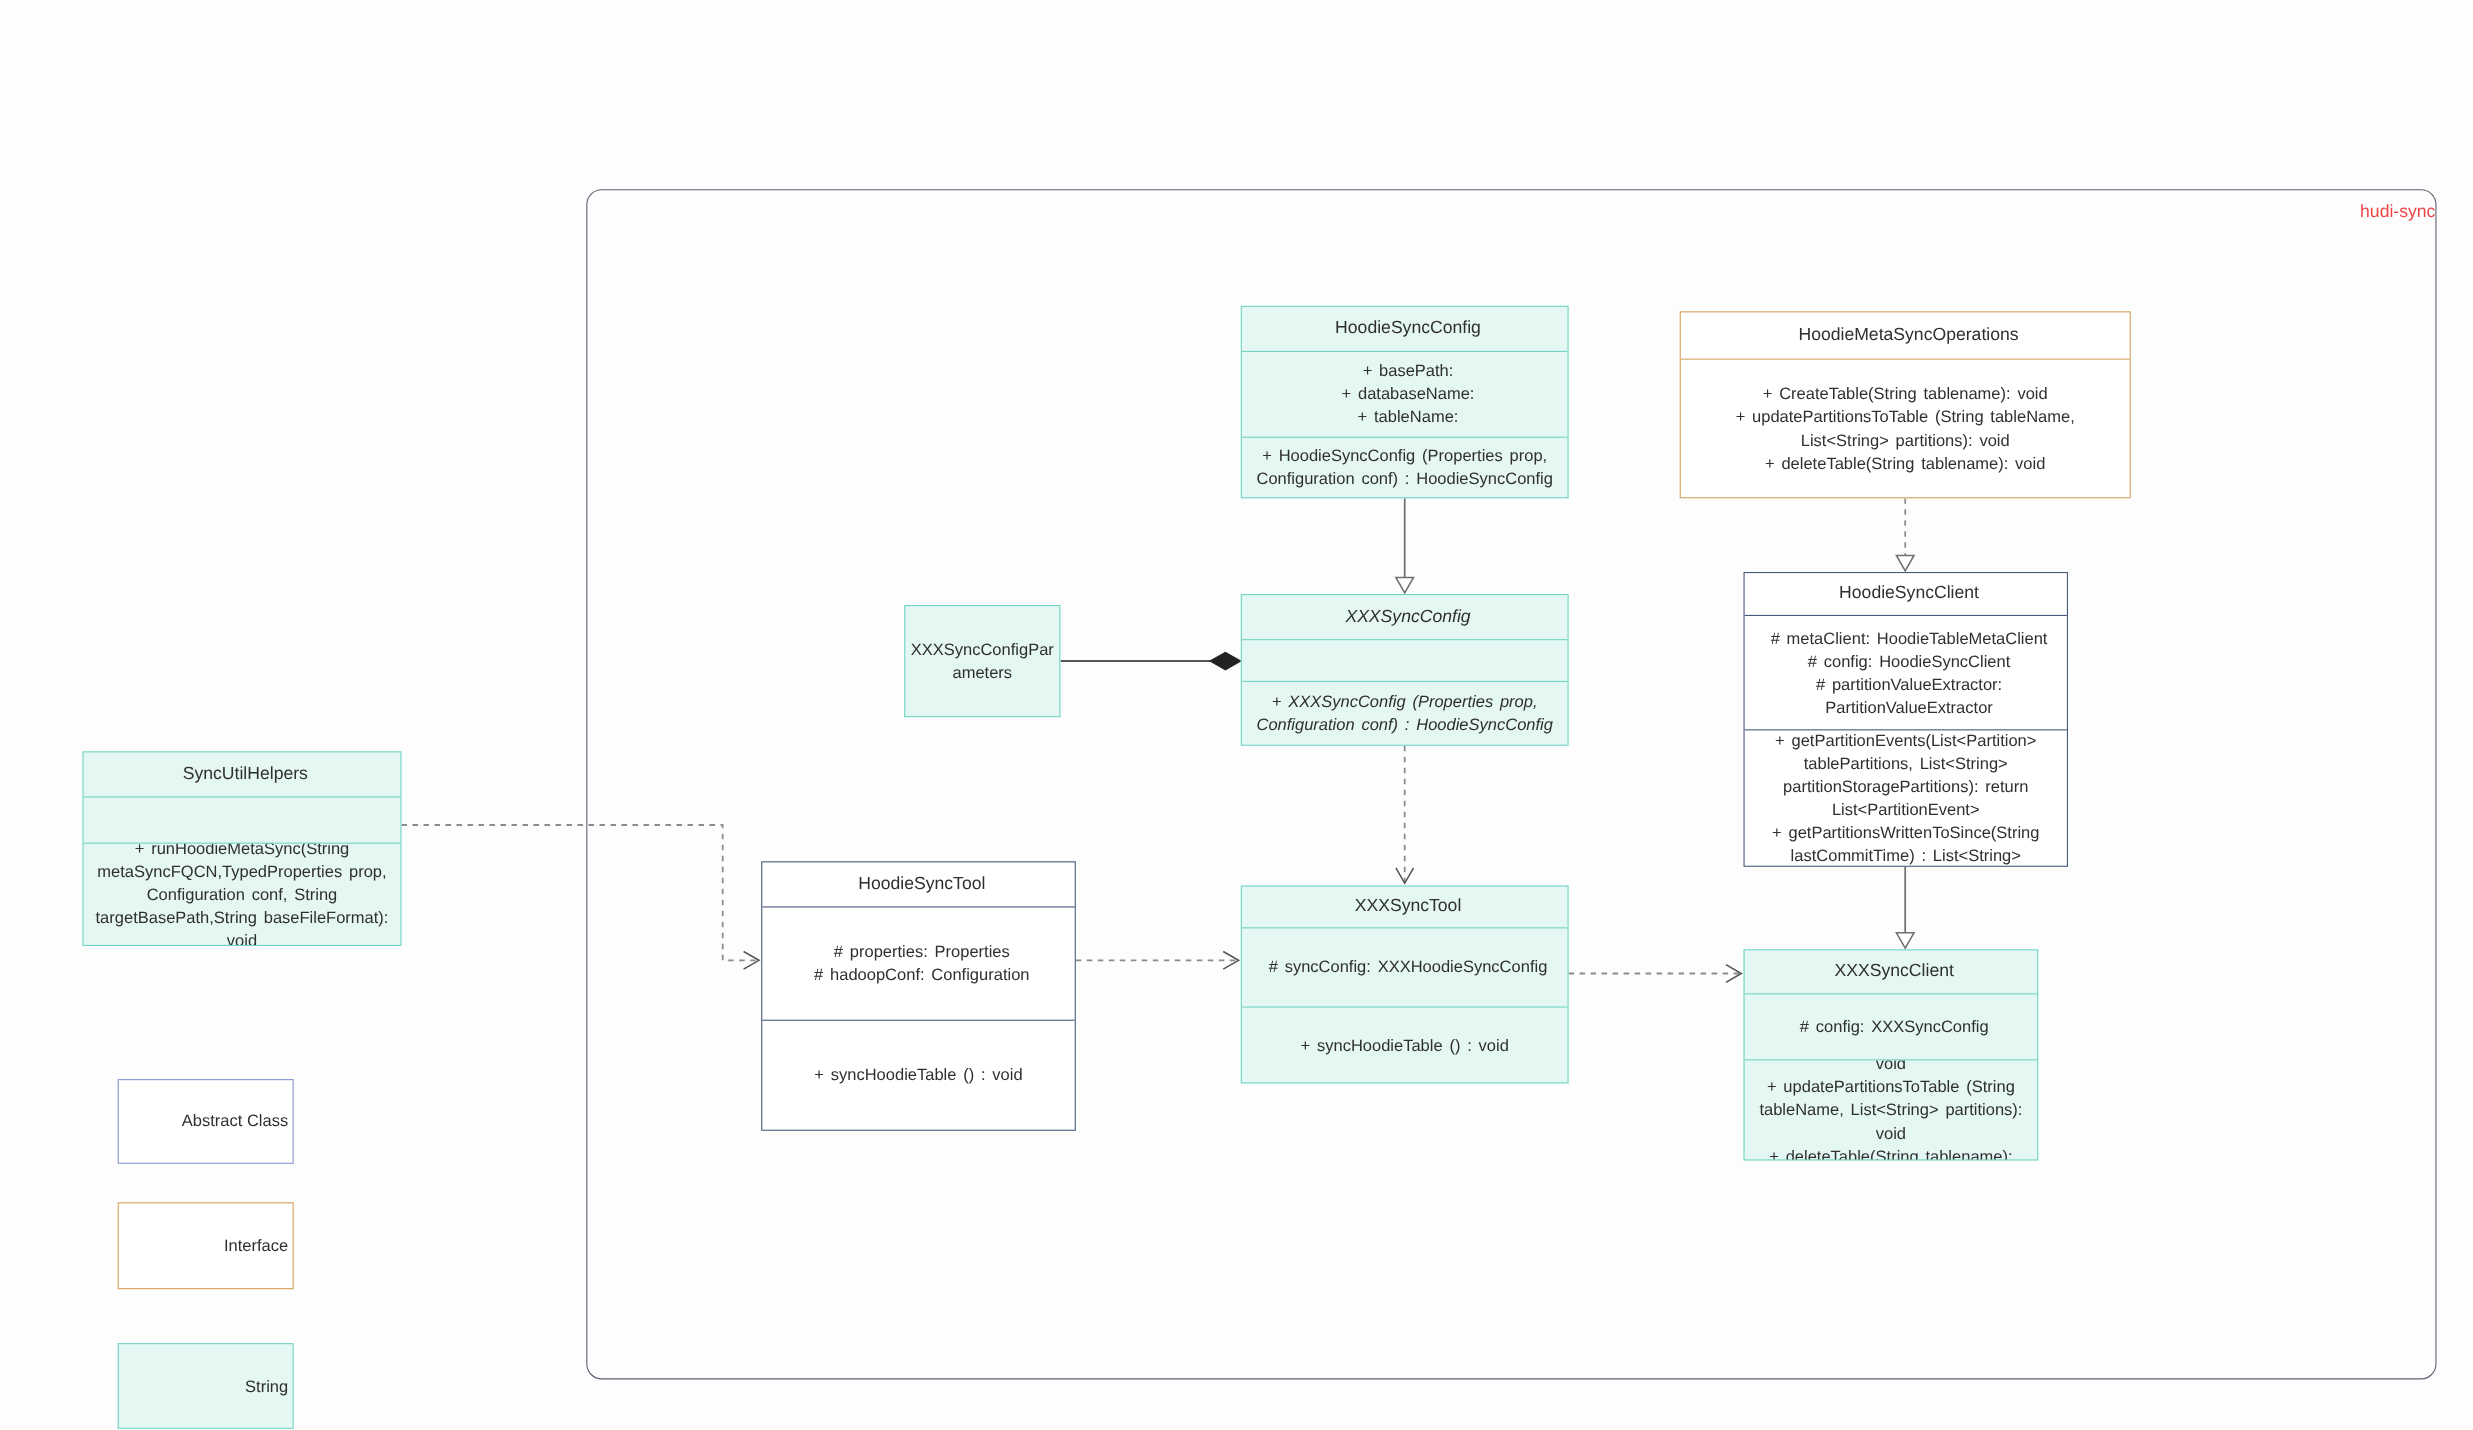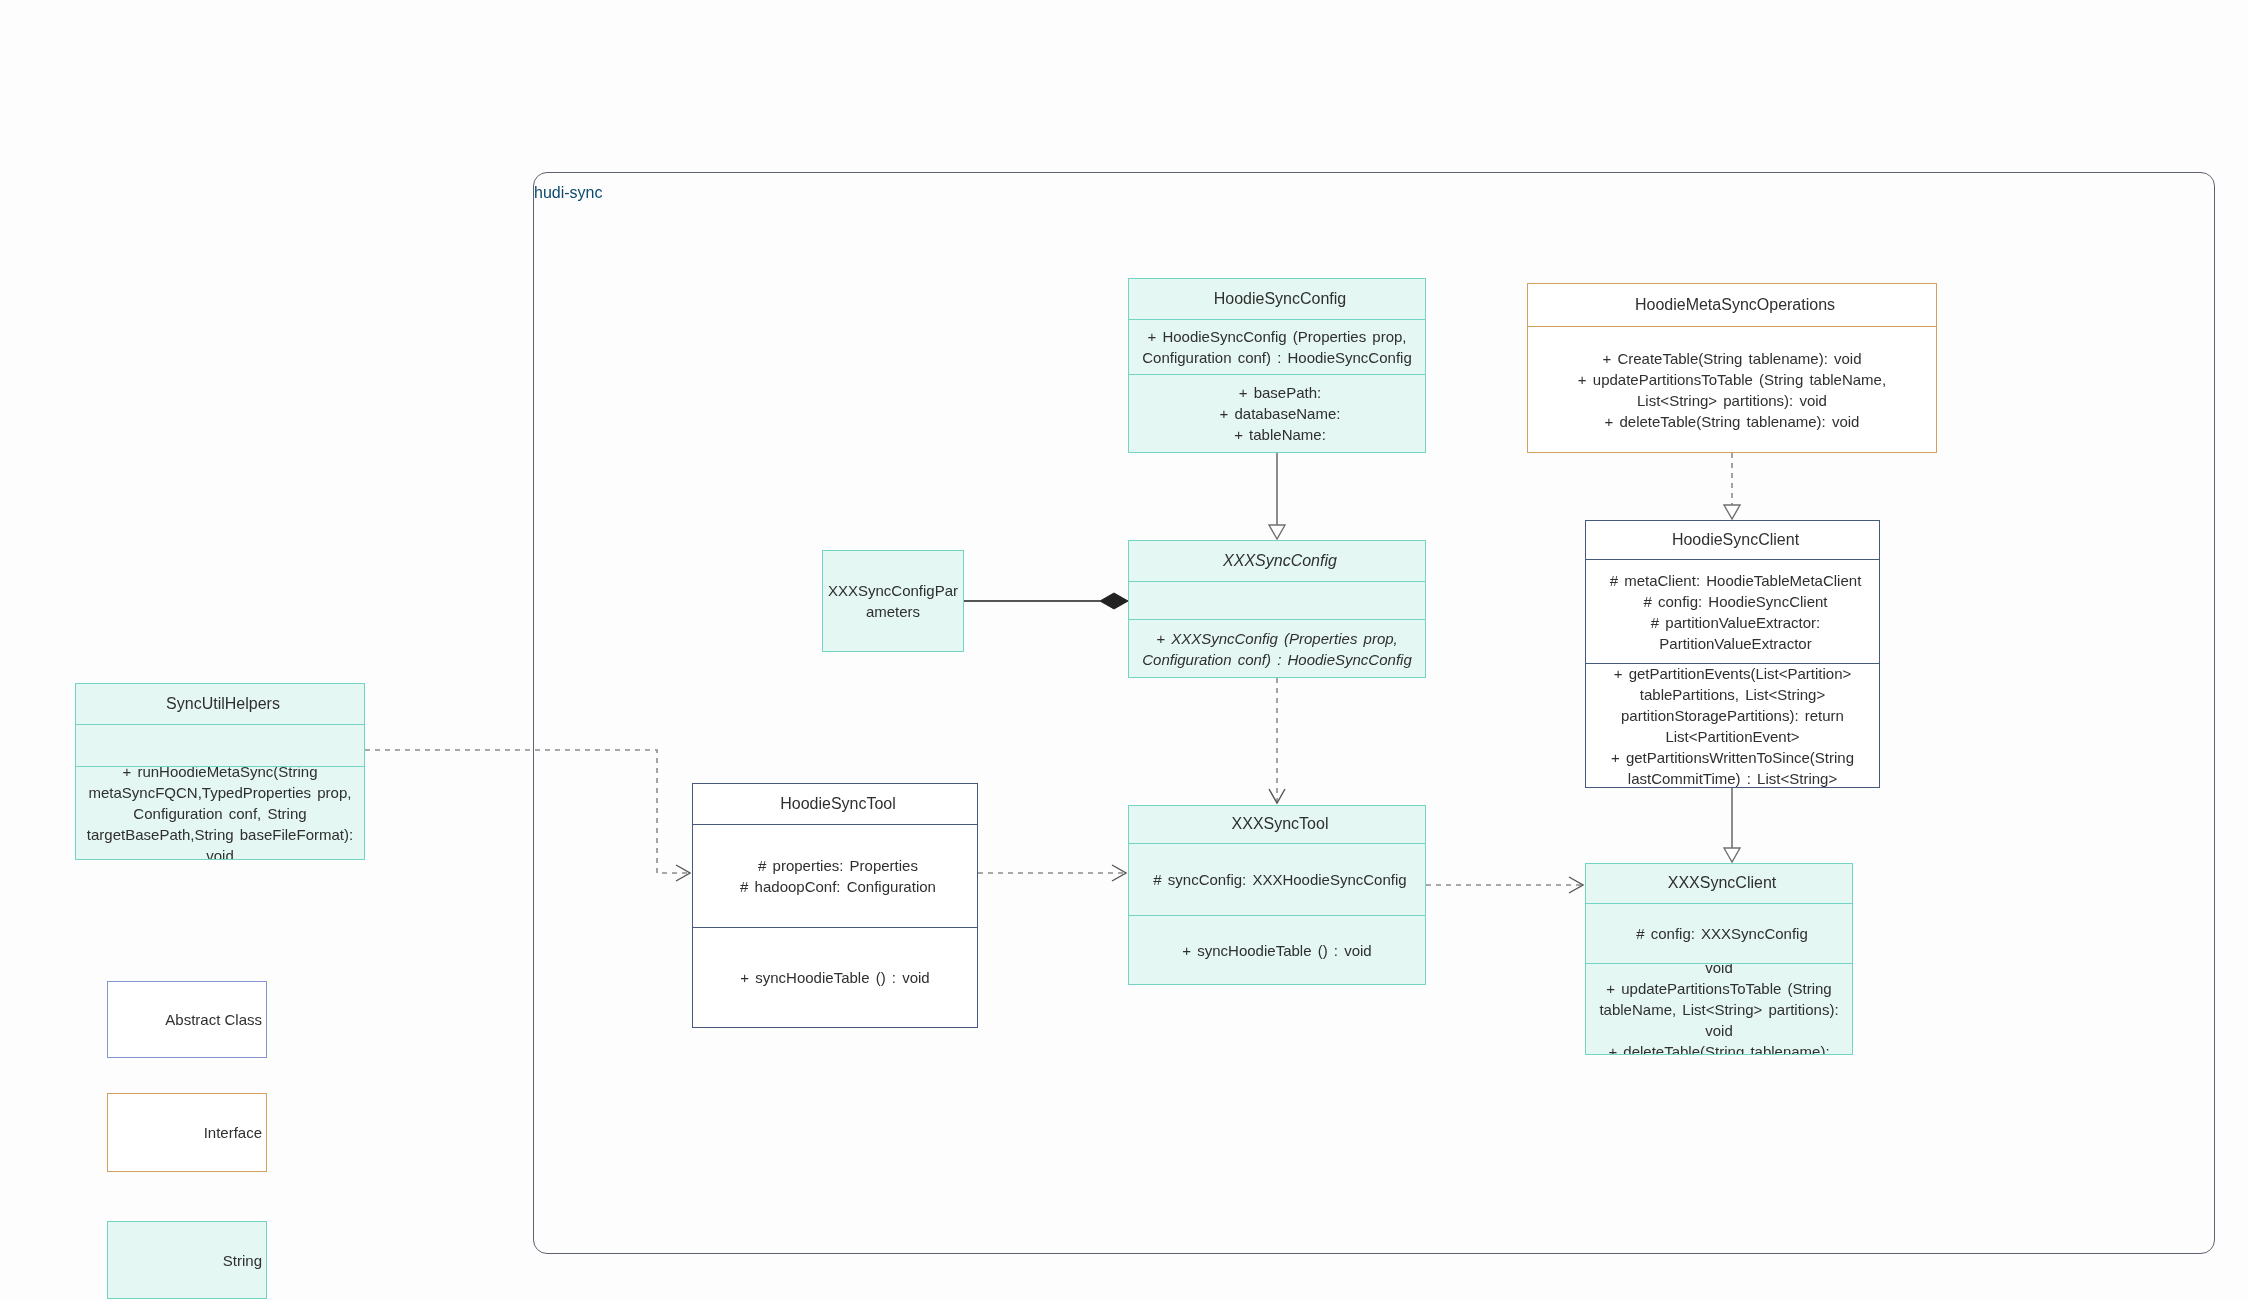--- a/index.html
+++ b/index.html
@@ -16,23 +16,23 @@
     position: absolute;
     border: 1.5px solid #5d6271;
     border-radius: 14px;
     background: transparent;
   }
   .container-label {
     position: absolute;
     top: 11px;
     left: 0;
     width: 100%;
-    text-align: left;
+    text-align: right;
     font-size: 16px;
-    color: #0c4a6e;
+    color: #ef4444;
   }
   .uml {
     position: absolute;
     display: flex;
     flex-direction: column;
     box-sizing: border-box;
     border: 1px solid var(--bc);
     background: var(--bg);
     font-size: 15px;
     line-height: 1.4;
@@ -119,27 +119,27 @@
     </g>
 
     <g>
       <line x1="964" y1="601" x2="1100" y2="601" stroke="#555555" stroke-width="1.8"></line>
       <polygon points="1100,601 1114,593 1128,601 1114,609" fill="#222222" stroke="#222222"></polygon>
     </g>
   </svg>
 
   <div class="uml kind-class" style="left:1128px; top:278px; width:298px; height:175px;">
     <div class="sec title fixed" style="height:40px;">HoodieSyncConfig</div>
-    <div class="sec methods">
-      <div>+ HoodieSyncConfig (Properties prop, Configuration conf) : HoodieSyncConfig</div>
-    </div>
     <div class="sec attrs fixed" style="height:78px;">
       <div>+ basePath:</div>
       <div>+ databaseName:</div>
       <div>+ tableName:</div>
+    </div>
+    <div class="sec methods">
+      <div>+ HoodieSyncConfig (Properties prop, Configuration conf) : HoodieSyncConfig</div>
     </div>
   </div>
 
   <div class="uml kind-interface" style="left:1527px; top:283px; width:410px; height:170px;">
     <div class="sec title fixed" style="height:42px;">HoodieMetaSyncOperations</div>
     <div class="sec methods">
       <div>+ CreateTable(String tablename): void</div>
       <div>+ updatePartitionsToTable (String tableName, List&lt;String&gt; partitions): void</div>
       <div>+ deleteTable(String tablename): void</div>
     </div>

